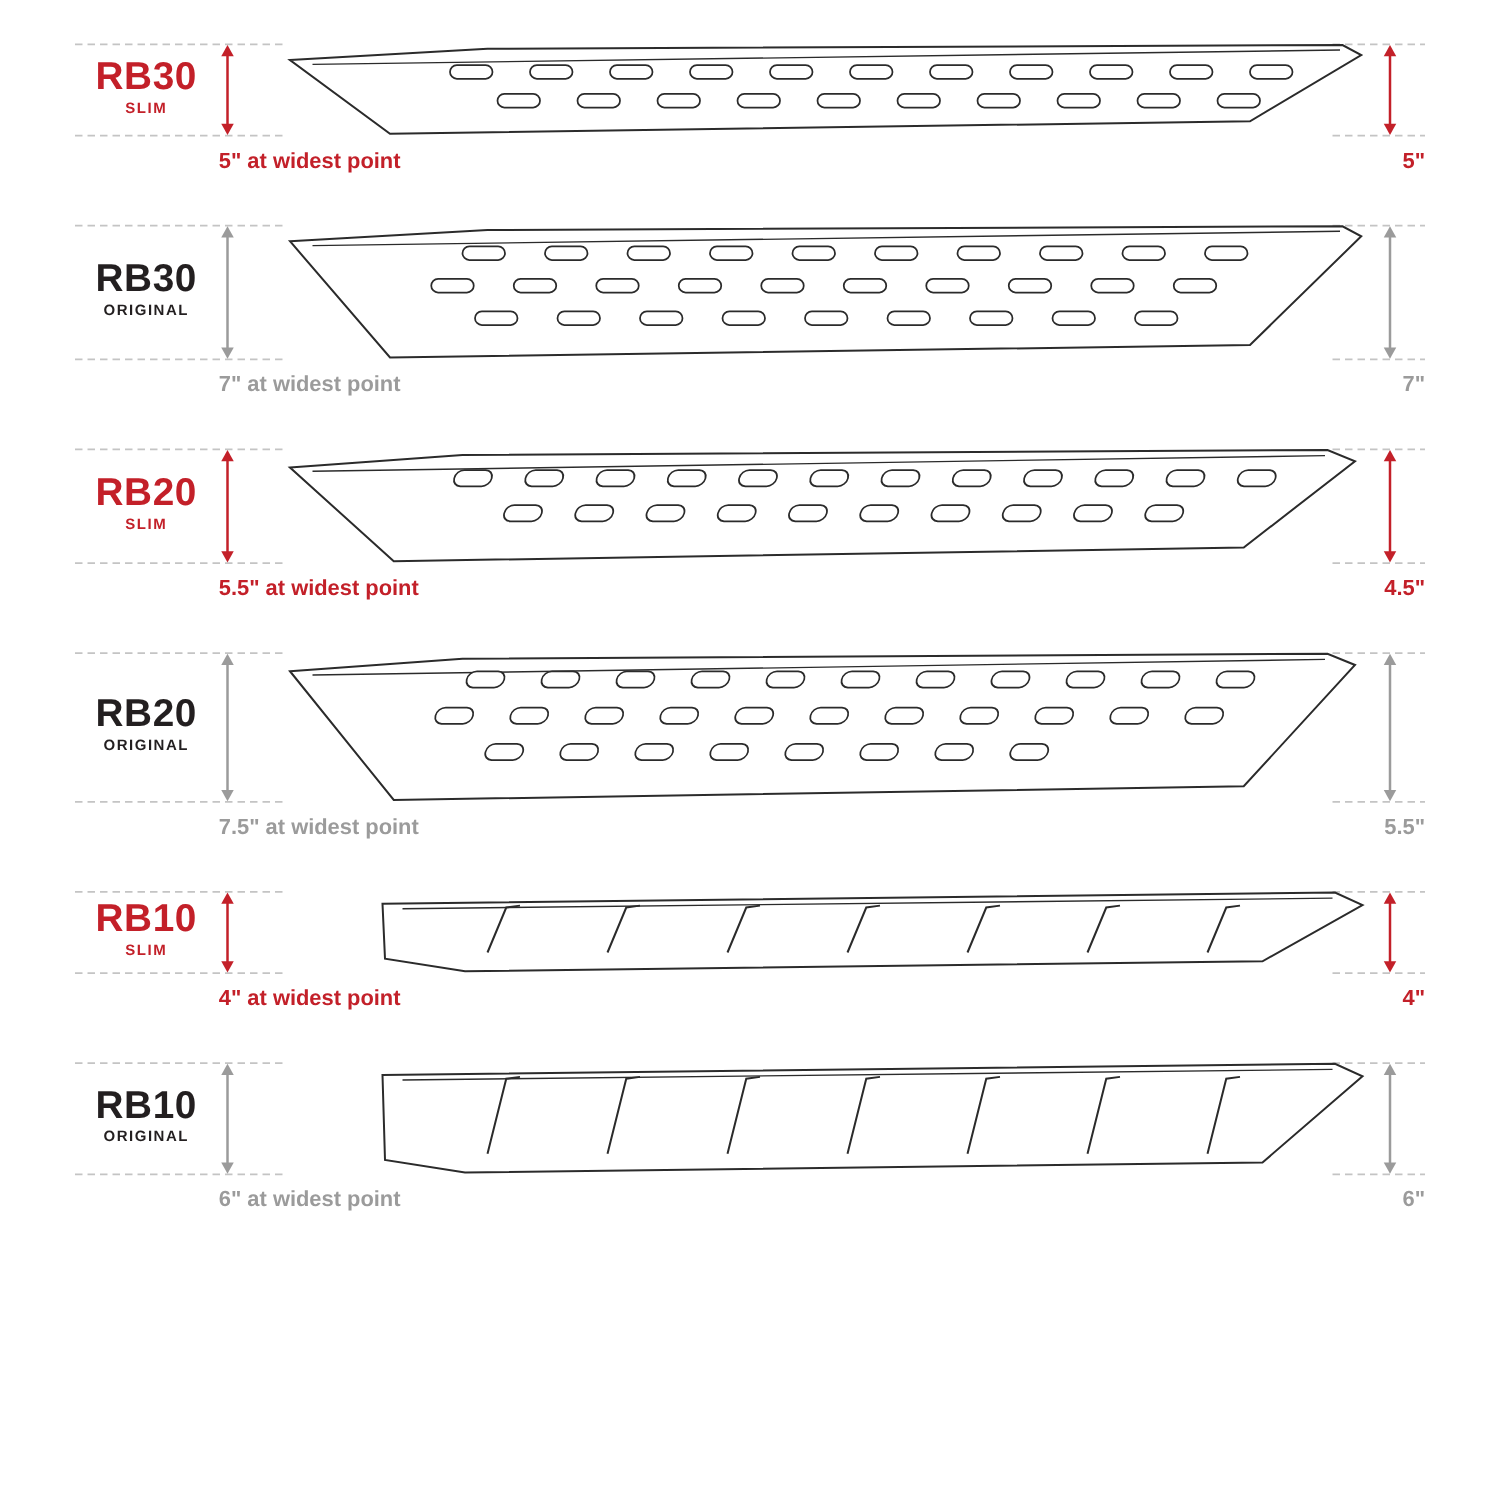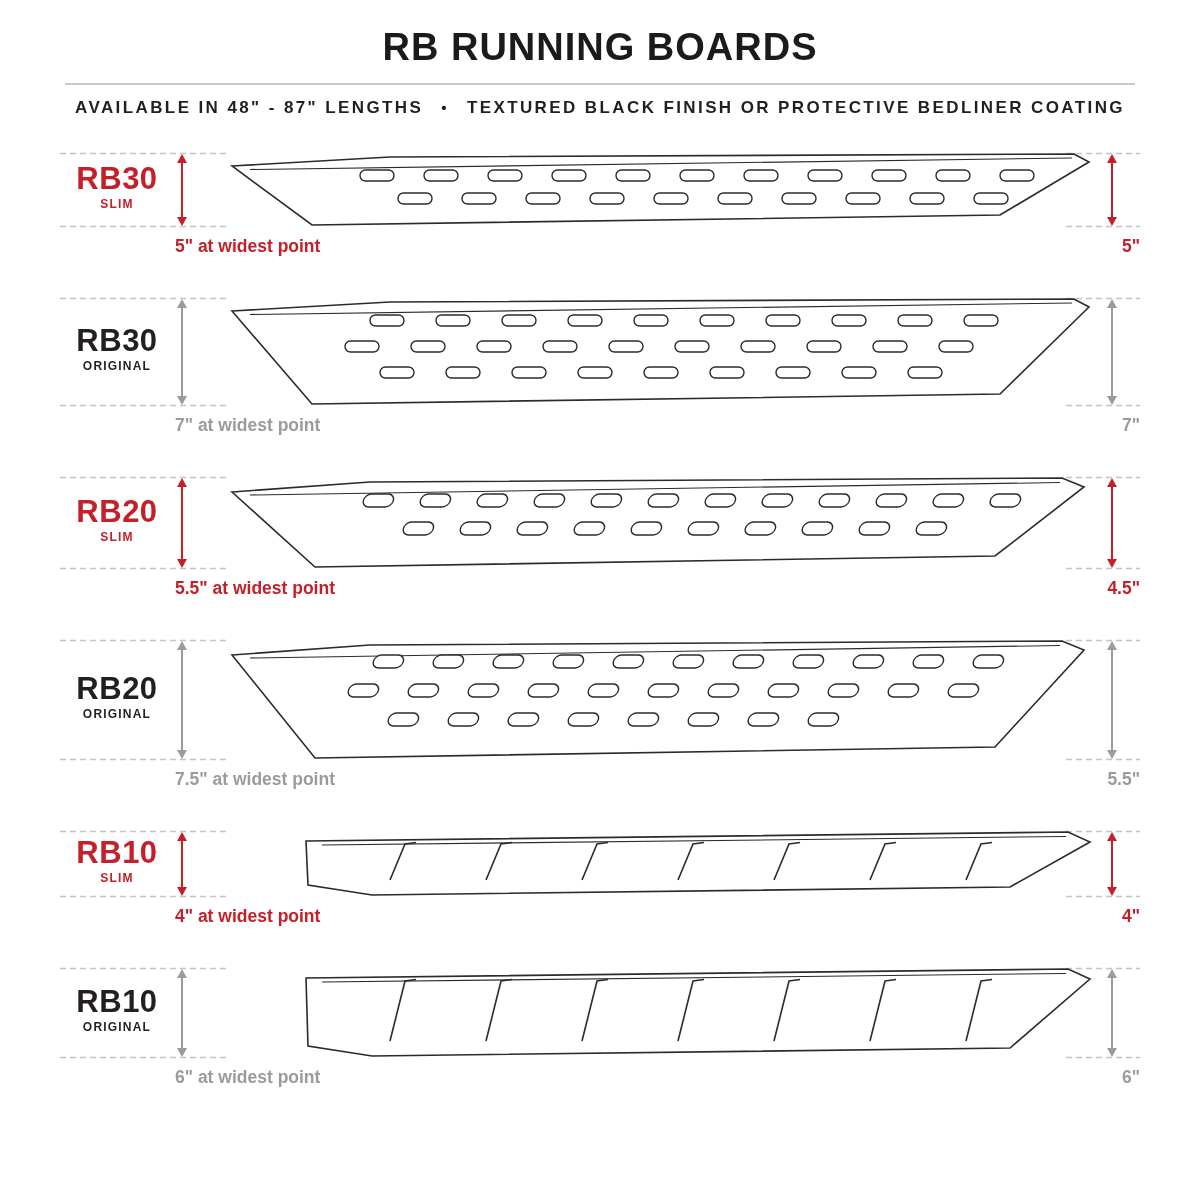--- a/index.html
+++ b/index.html
@@ -16,27 +16,20 @@
   .row svg{display:block;margin-left:60px;}
   .model{position:absolute;left:58px;width:118px;text-align:center;line-height:1;}
   .model-name{font-size:31px;font-weight:800;letter-spacing:0.5px;}
   .model-variant{font-size:12px;font-weight:700;letter-spacing:1.2px;margin-top:4px;}
   .caption{display:flex;justify-content:space-between;padding:8px 60px 0 175px;font-size:17.5px;font-weight:700;}
 </style>
 </head>
 <body>
 
 <div class="page">
-  <header>
-    <h1 class="title">RB RUNNING BOARDS</h1>
-    <div class="rule"></div>
-    <div class="subtitle">
-      <span>AVAILABLE IN 48" - 87" LENGTHS</span><span class="dot">•</span><span>TEXTURED BLACK FINISH OR PROTECTIVE BEDLINER COATING</span>
-    </div>
-  </header>
   <main id="rows">
       <section class="row">
         <div class="model" style="top:11px;color:#c32029">
           <div class="model-name">RB30</div>
           <div class="model-variant">SLIM</div>
         </div>
         <svg width="1080" height="76" viewBox="0 0 1080 76">
           <g>
             <line x1="0" y1="1.5" x2="168" y2="1.5" stroke="#c4c4c4" stroke-width="1.4" stroke-dasharray="6 4" fill="none"></line>
             <line x1="0" y1="74.5" x2="168" y2="74.5" stroke="#c4c4c4" stroke-width="1.4" stroke-dasharray="6 4" fill="none"></line>

